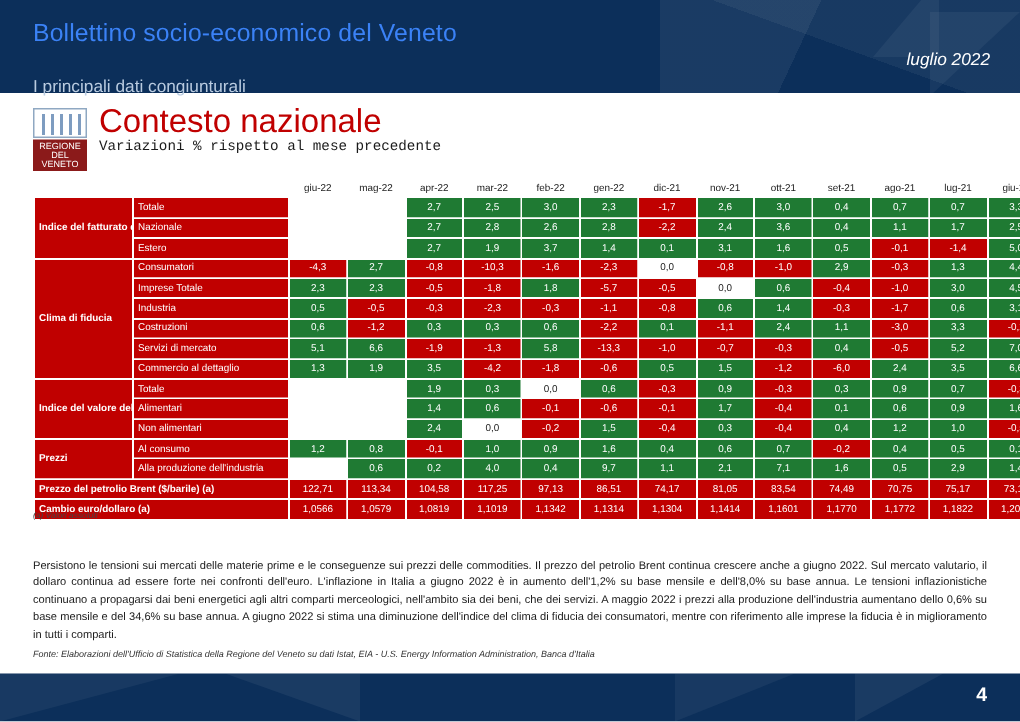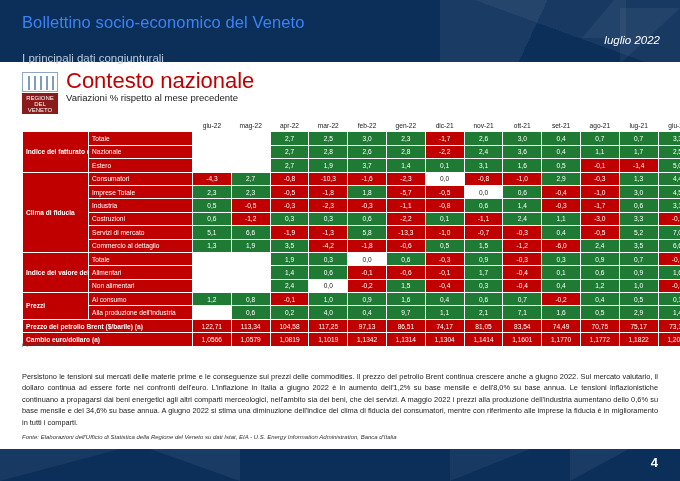--- a/index.html
+++ b/index.html
@@ -54,21 +54,21 @@
     background:#8b1a1a;
     display:flex;align-items:center;justify-content:center;
     color:#fff;font-size:6px;text-align:center;line-height:6px;
   }
   .sec-title{
     position:absolute;left:66px;top:68px;
     font-size:22px;color:#c00000;
   }
   .sec-sub{
     position:absolute;left:66px;top:92px;
-    font-size:9.5px;color:#1a1a1a;
+    font-size:9.5px;color:#1a1a1a;font-family:Liberation Mono, monospace;
   }
 
   
   .tbl-wrap{position:absolute;left:22px;top:118px;width:636px;}
   table{border-collapse:collapse;width:636px;table-layout:fixed;}
   td,th{
     font-size:6.6px;
     padding:0;
     height:13.4px;
     text-align:center;

